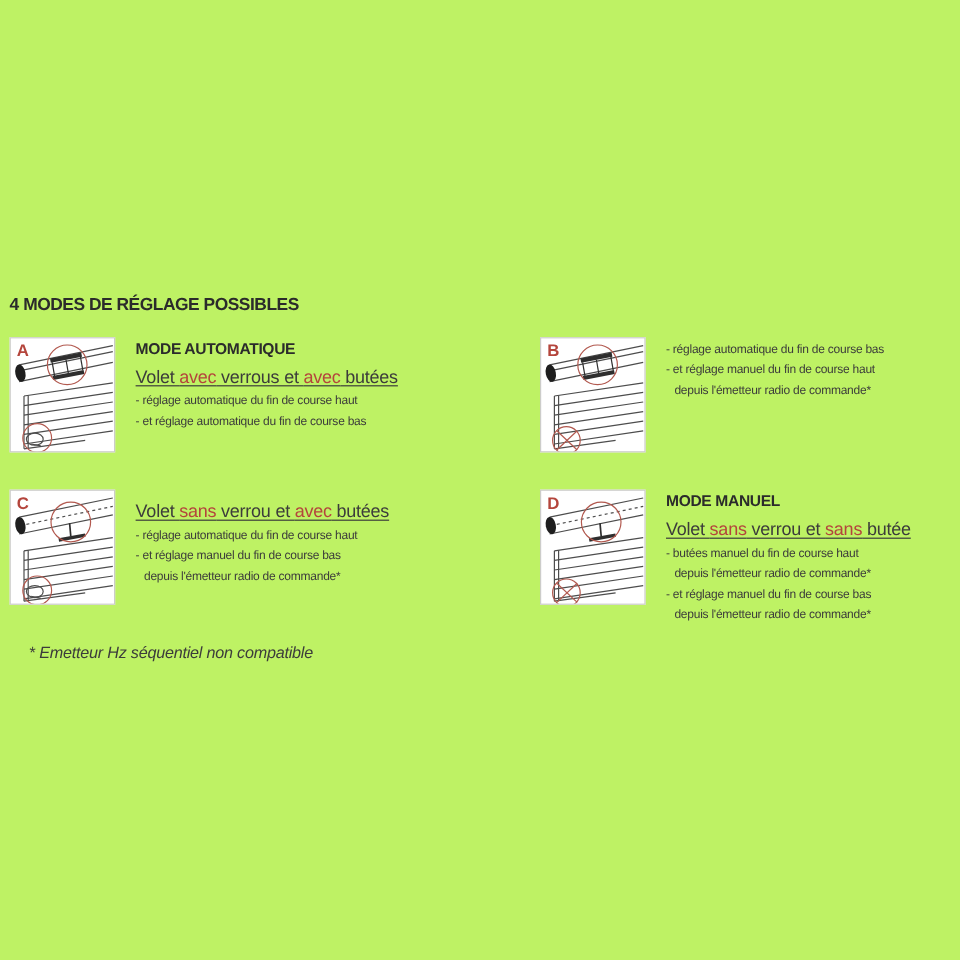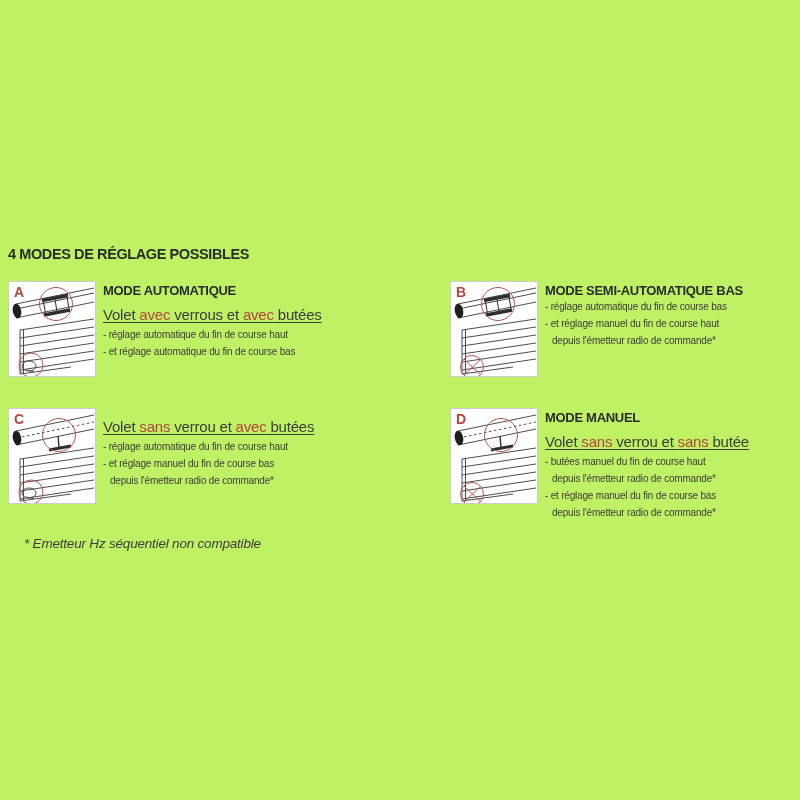--- a/index.html
+++ b/index.html
@@ -19,21 +19,21 @@
   .mode-d{left:450px;top:408px;}
   .thumb{
     position:relative;flex:0 0 auto;box-sizing:border-box;
     width:88px;height:96px;border:1px solid #ccccca;background:#fff;
   }
   .mode-letter{
     position:absolute;left:5px;top:2px;
     font-size:14px;font-weight:bold;color:#b4453c;
   }
   .thumb svg{position:absolute;left:0;top:0;}
-  .mode-text{margin-left:7px;padding-top:2px;}
+  .mode-text{margin-left:17px;padding-top:2px;}
   .mode-title{
     margin:0;font-size:13px;font-weight:bold;letter-spacing:-0.3px;
     color:#2b2b2b;white-space:nowrap;line-height:15px;
   }
   .mode-subtitle{
     margin:9px 0 3px 0;font-size:15px;letter-spacing:-0.2px;line-height:16px;
     text-decoration:underline;text-underline-offset:2px;white-space:nowrap;
   }
   .red-word{color:#b4453c;}
   .line{
@@ -126,21 +126,20 @@
         <circle cx="47" cy="22" r="16.5" stroke="#b2594f" stroke-width="1" fill="none"></circle>
         <g stroke="#b2594f" stroke-width="1" fill="none">
           <circle cx="21" cy="85" r="11.5"></circle>
           <line x1="13" y1="77" x2="30" y2="93"></line>
           <line x1="30" y1="77" x2="13" y2="93"></line>
         </g>
       </svg>
       <span class="mode-letter">B</span>
     </div>
     <div class="mode-text">
-      <h2 class="mode-title">MODE SEMI-AUTOMATIQUE BAS</h2>
       <div class="line">- réglage automatique du fin de course bas</div>
       <div class="line">- et réglage manuel du fin de course haut</div>
       <div class="line cont">depuis l'émetteur radio de commande*</div>
     </div>
   </section>
 
   <section class="mode mode-c">
     <div class="thumb">
       <svg width="86" height="94" viewBox="0 0 86 94">
         <g stroke="#4d4d4d" stroke-width="1" fill="none">

